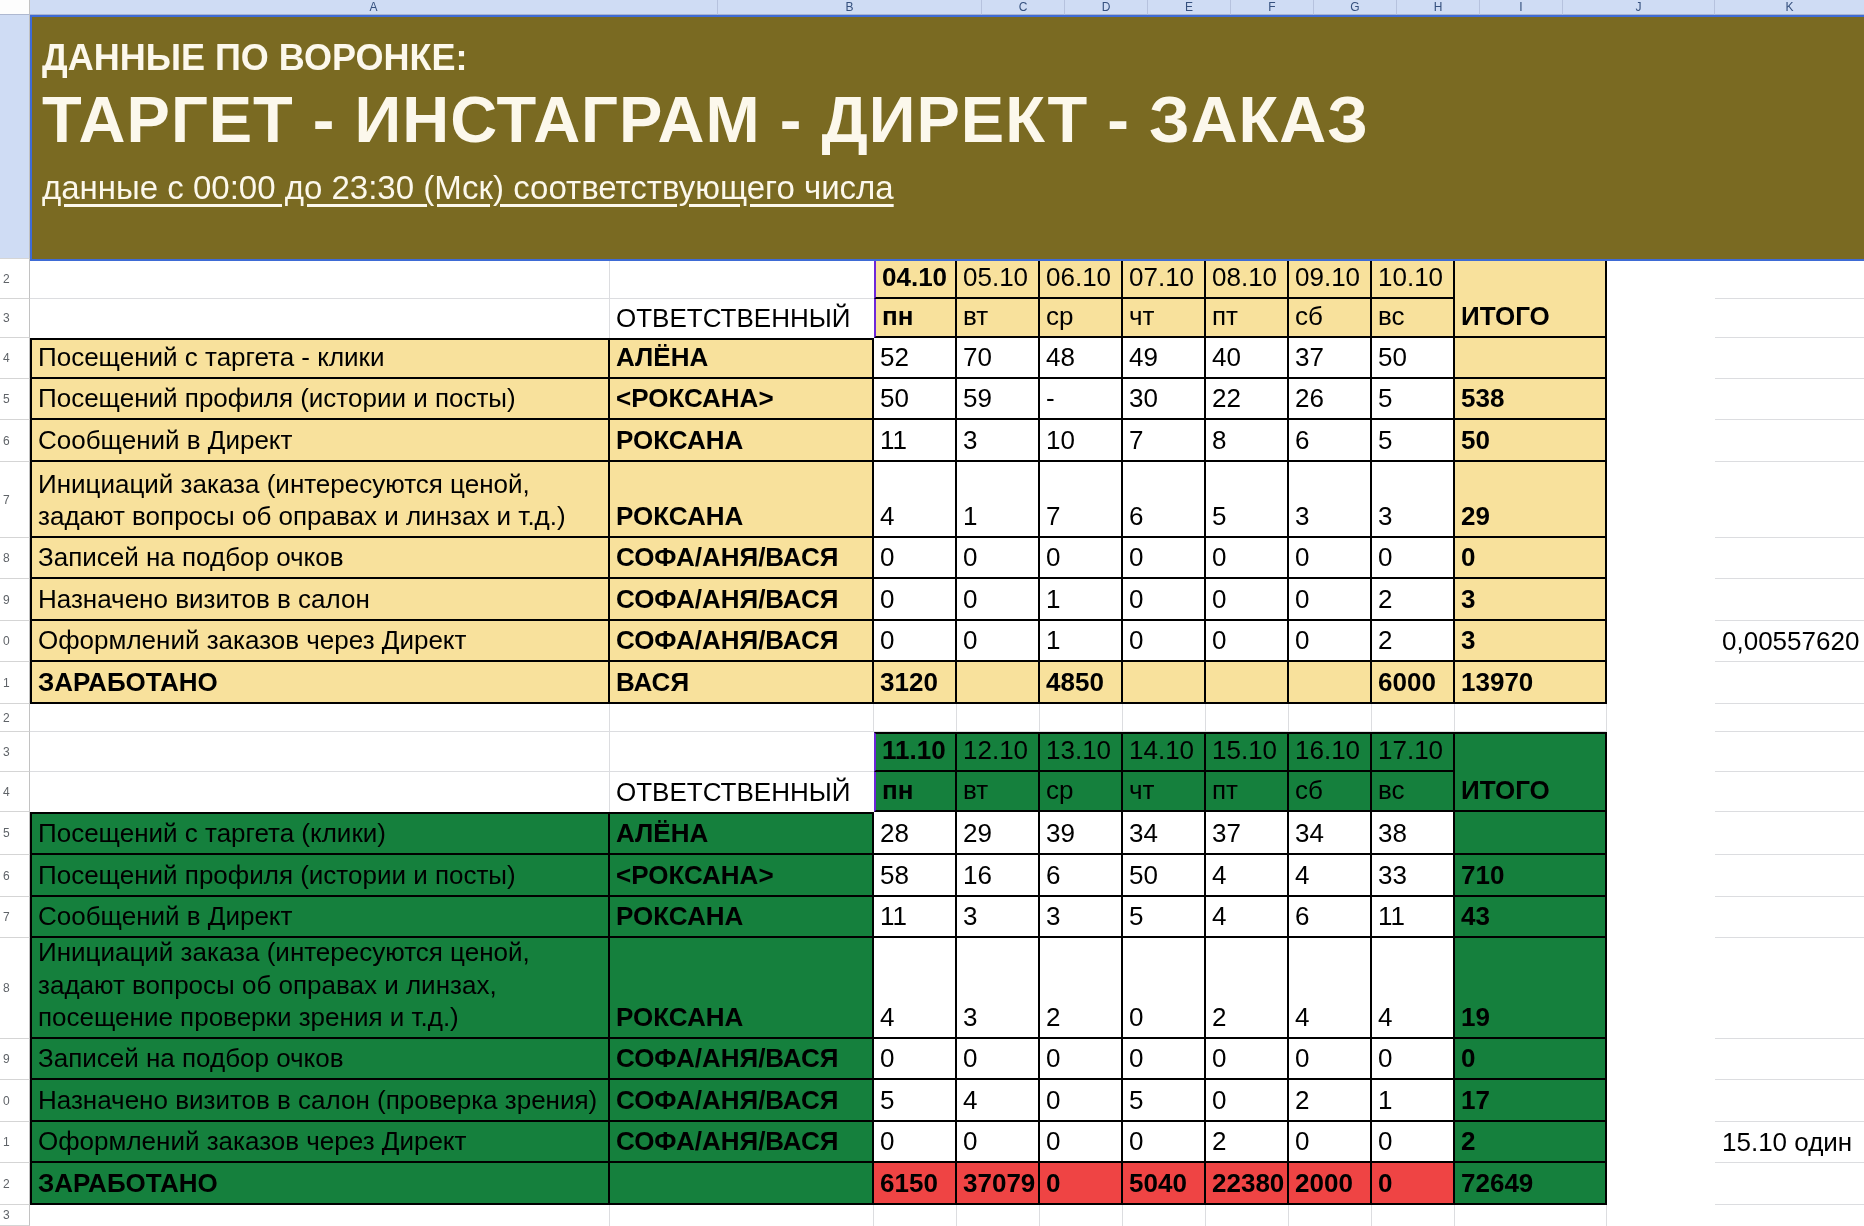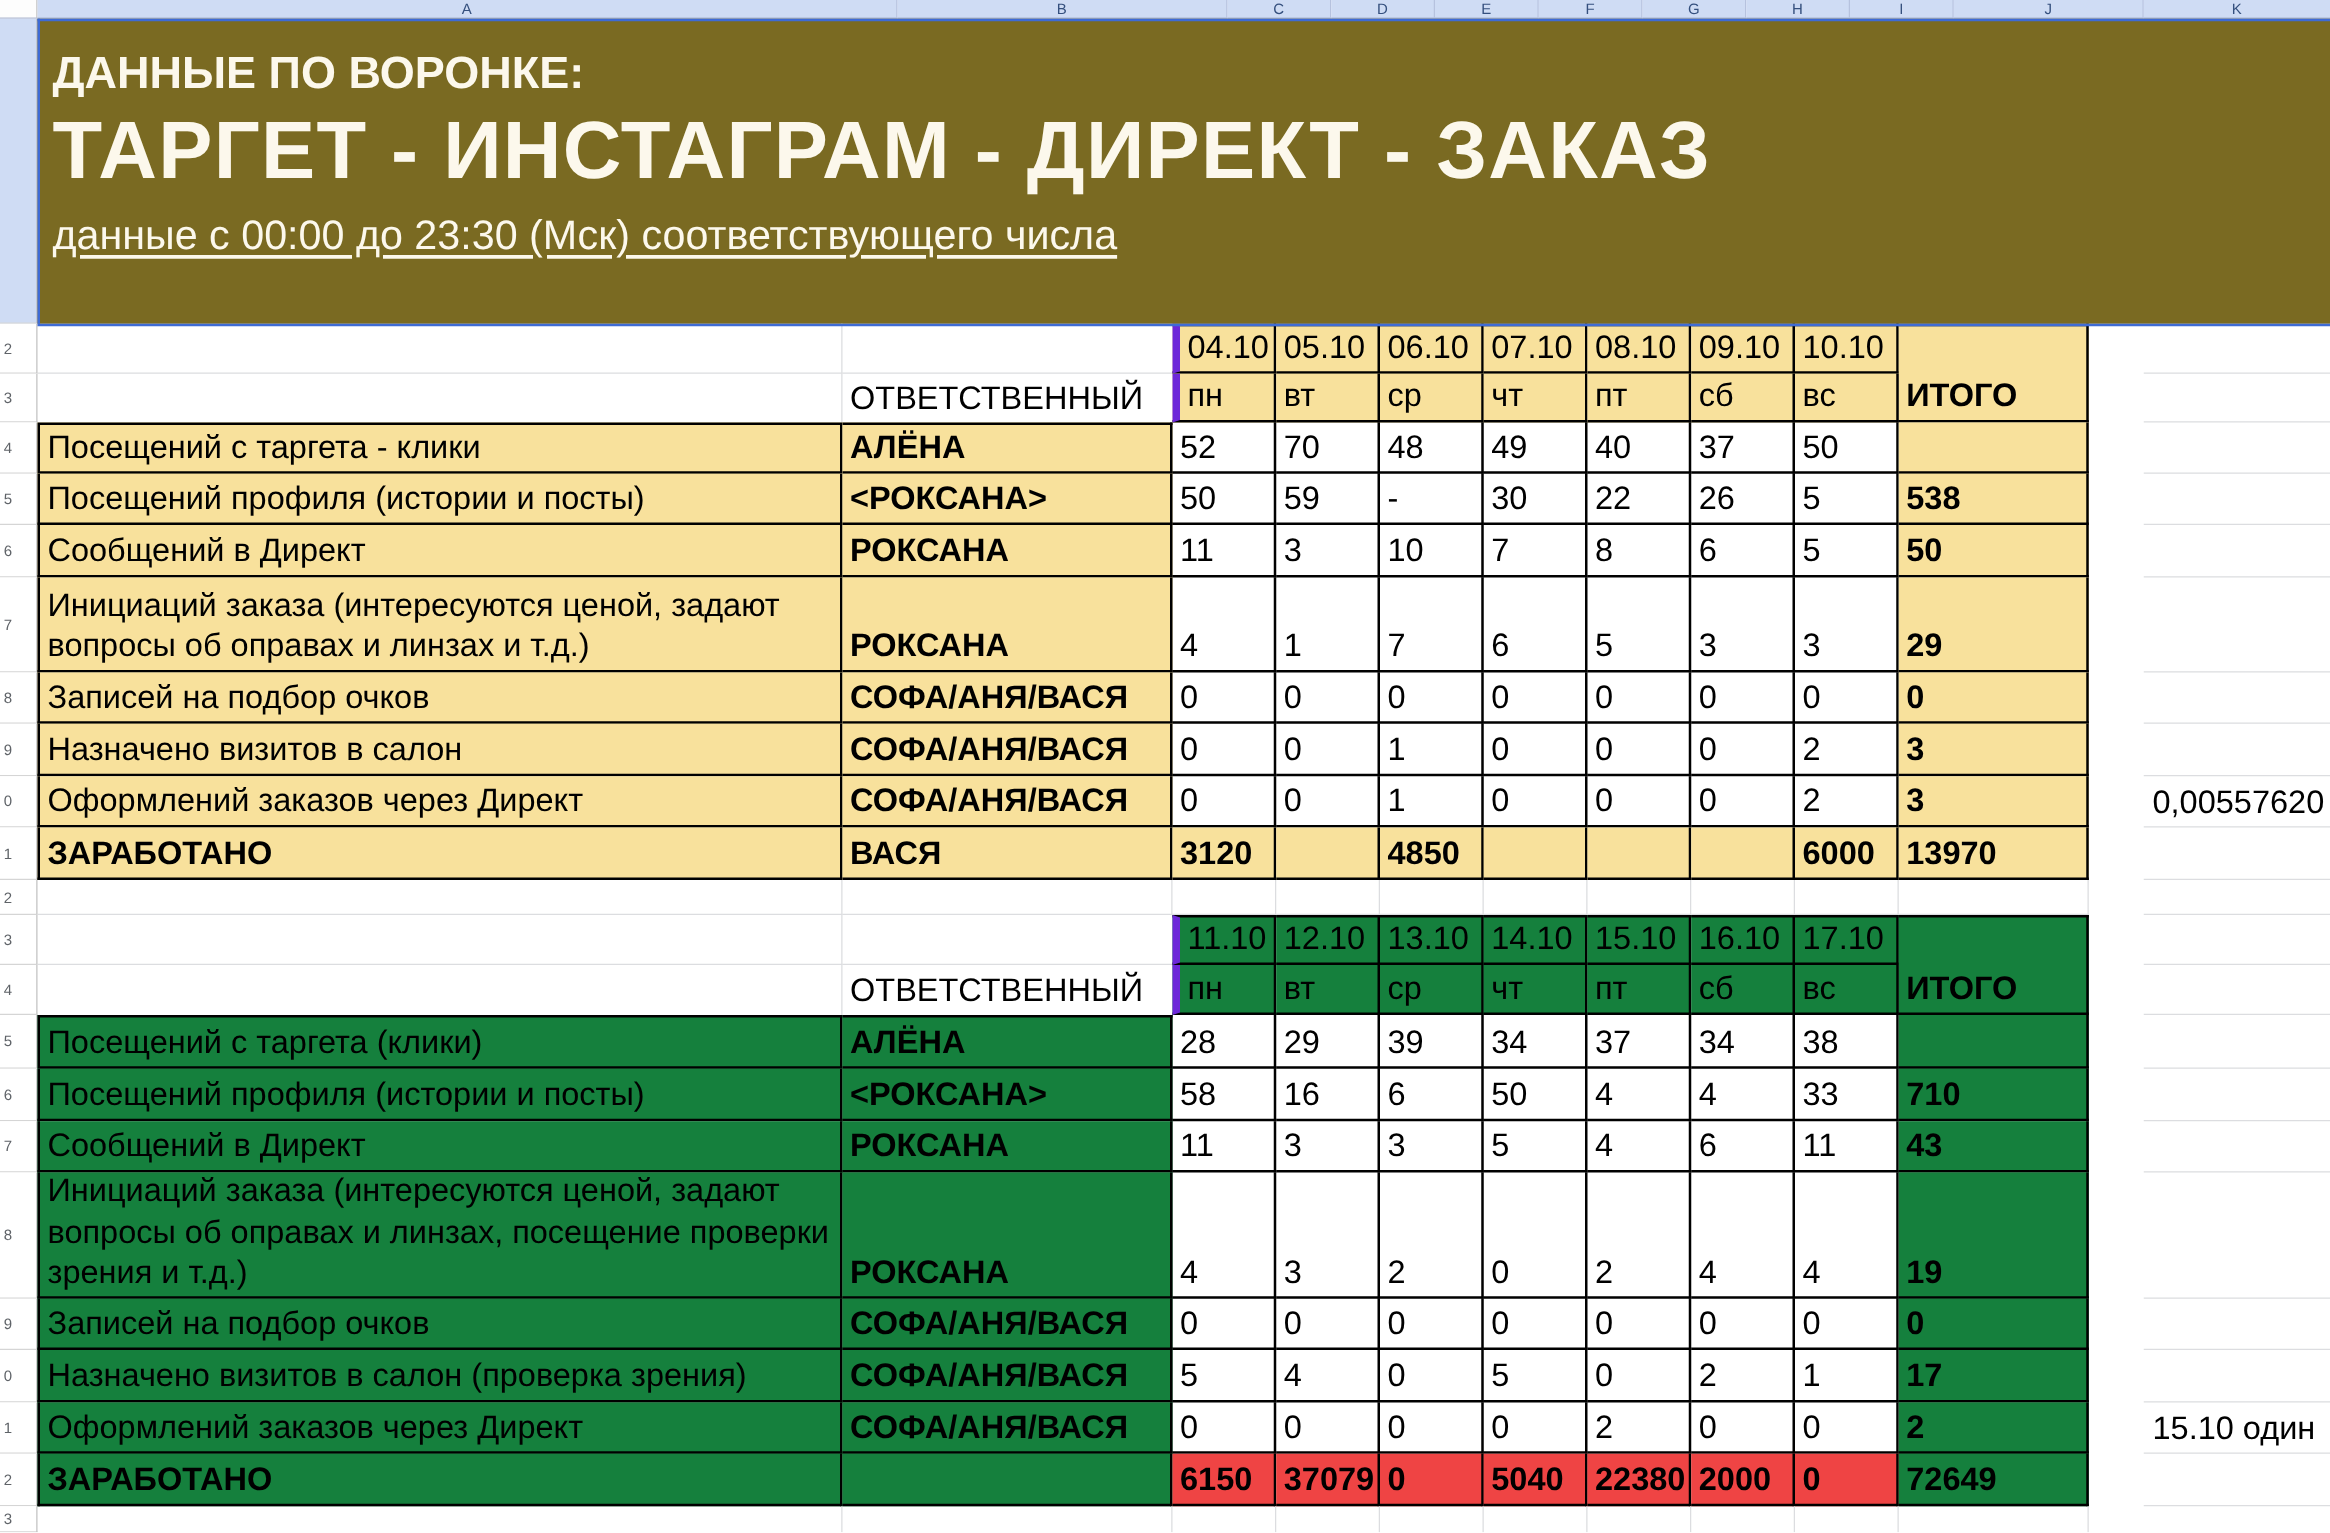--- a/index.html
+++ b/index.html
@@ -31,28 +31,28 @@
   .b2{font-size:65px;font-weight:bold;margin-top:3px;letter-spacing:1px;}
   .b3{font-size:33px;margin-top:12px;text-decoration:underline;text-underline-offset:5px;}
   
   .tbl{position:absolute;left:30px;}
   .t1{top:259px}.t2{top:732px}
   .row{display:flex;align-items:stretch;}
   .rep{display:flex;align-items:stretch;}
   .c{box-sizing:border-box;flex-shrink:0;display:flex;align-items:flex-end;
      padding:0 2px 4px 6px;font-size:26px;line-height:1.24;color:#000;overflow:hidden;
      white-space:nowrap;background:transparent;}
-  .wA{width:644px}.wB{width:264px}.wD{width:83px}.wJ{width:152px}
+  .wA{width:580px}.wB{width:264px}.wD{width:83px}.wJ{width:152px}
   .lab{white-space:normal;}
   .y{background:#F8E19C}.o{background:#15803d}
   .bold{font-weight:bold}.own{font-weight:bold}
   .bt{border-top:2px solid #000}.bl{border-left:2px solid #000}
   .br{border-right:2px solid #000}.bb{border-bottom:2px solid #000}
   .gr{border-right:1px solid #DCDDE0}.gb{border-bottom:1px solid #DCDDE0}
-  .dts > .c:first-child{border-left:6px solid #6d28d9;}
+  .dts > .c:first-child{border-left:2px solid #6d28d9;font-weight:bold;}
   .jm{height:79px;}.jm2{height:80px;}
   .earnY .vals .c{background:#F8E19C;font-weight:bold;}
   .earnO .vals .c{background:#ef4444;font-weight:bold;}
   
   .kcol{position:absolute;left:1715px;top:259px;width:125px;}
   .kc{box-sizing:border-box;width:149px;border-bottom:1px solid #DCDDE0;display:flex;
       align-items:flex-end;padding:0 0 4px 7px;font-size:26px;color:#000;overflow:hidden;
       white-space:nowrap;}
   .kc.nb{border-bottom:none;}
   .strip{position:absolute;left:30px;display:flex;}

